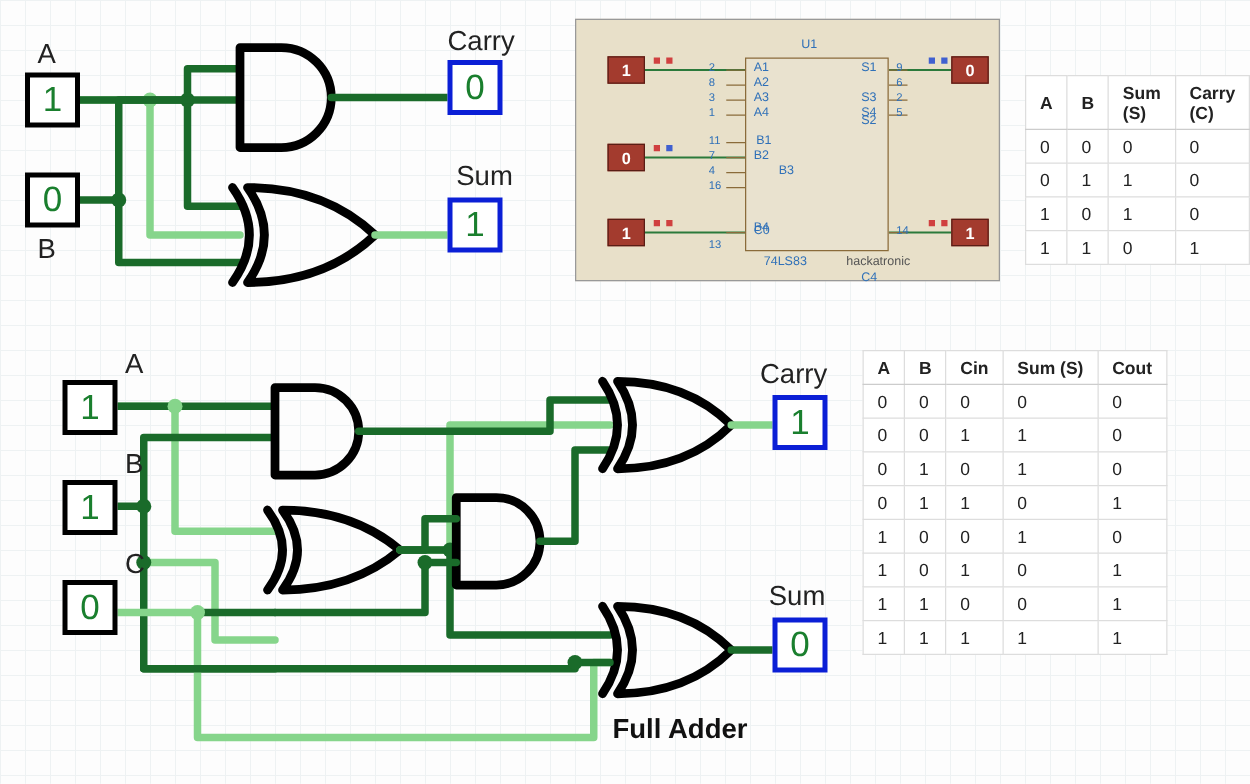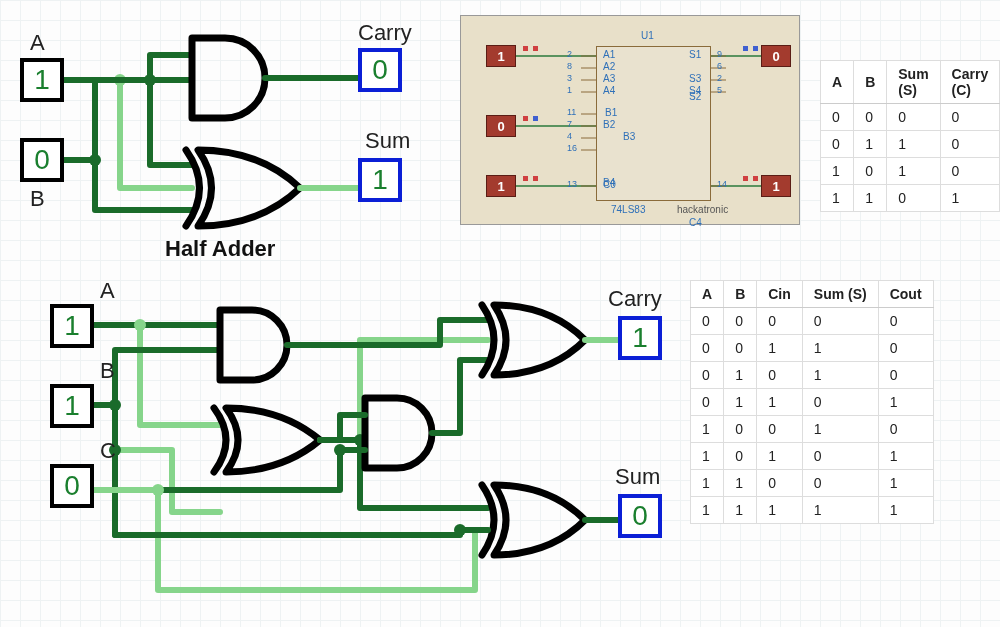--- a/index.html
+++ b/index.html
@@ -89,21 +89,20 @@
   <span class="abs label" style="left:30px; top:30px;">A</span>
   <div class="abs io-box" style="left:20px; top:58px;">1</div>
   <div class="abs io-box" style="left:20px; top:138px;">0</div>
   <span class="abs label" style="left:30px; top:186px;">B</span>
 
   <span class="abs label" style="left:358px; top:20px;">Carry</span>
   <div class="abs io-box blue" style="left:358px; top:48px;">0</div>
   <span class="abs label" style="left:365px; top:128px;">Sum</span>
   <div class="abs io-box blue" style="left:358px; top:158px;">1</div>
 
-  <span class="abs title" style="left:165px; top:236px;">Half Adder</span>
 </div>
 
 <div class="abs proteus" style="left:460px; top:15px;">
   <svg class="abs" width="340" height="210">
 
     <line class="pwire" x1="55" y1="40" x2="135" y2="40"></line>
     <line class="pwire" x1="55" y1="110" x2="135" y2="110"></line>
     <line class="pwire" x1="55" y1="170" x2="135" y2="170"></line>
     <line class="pwire" x1="250" y1="40" x2="300" y2="40"></line>
     <line class="pwire" x1="250" y1="170" x2="300" y2="170"></line>
@@ -153,21 +152,21 @@
       <span class="pin-num" style="left: 106px; top: 69px;">1</span>
       <span class="chip-lbl" style="left: 142px; top: 69px;">A4</span>
       <span class="pin-num" style="left: 106px; top: 91px;">11</span>
       <span class="chip-lbl" style="left: 144px; top: 91px;">B1</span>
       <span class="pin-num" style="left: 106px; top: 103px;">7</span>
       <span class="chip-lbl" style="left: 142px; top: 103px;">B2</span>
       <span class="pin-num" style="left: 106px; top: 115px;">4</span>
       <span class="chip-lbl" style="left: 142px; top: 115px; padding-left: 20px;">B3</span>
       <span class="pin-num" style="left: 106px; top: 127px;">16</span>
       <span class="chip-lbl" style="left: 142px; top: 127px; margin-top: 34px;">B4</span>
-      <span class="pin-num" style="left: 106px; top: 163px;">13</span>
+      <span class="pin-num" style="left: 106px; top: 174px;">13</span>
       <span class="chip-lbl" style="left: 142px; top: 163px;">C0</span>
     </div>
   <div id="chip-right-pins">
       <span class="chip-lbl" style="left: 228px; top: 33px;">S1</span>
       <span class="pin-num" style="left: 256px; top: 33px;">9</span>
       <span class="chip-lbl" style="left: 228px; top: 45px; margin-top: 30px;">S2</span>
       <span class="pin-num" style="left: 256px; top: 45px;">6</span>
       <span class="chip-lbl" style="left: 228px; top: 57px;">S3</span>
       <span class="pin-num" style="left: 256px; top: 57px;">2</span>
       <span class="chip-lbl" style="left: 228px; top: 69px;">S4</span>
@@ -273,20 +272,21 @@
   <span class="abs label" style="left:80px; top:78px;">B</span>
   <div class="abs io-box" style="left:30px; top:104px;">1</div>
   <span class="abs label" style="left:80px; top:158px;">C</span>
   <div class="abs io-box" style="left:30px; top:184px;">0</div>
 
   <span class="abs label" style="left:588px; top:6px;">Carry</span>
   <div class="abs io-box blue" style="left:598px; top:36px;">1</div>
   <span class="abs label" style="left:595px; top:184px;">Sum</span>
   <div class="abs io-box blue" style="left:598px; top:214px;">0</div>
 
+  <span class="abs title" style="left:470px; top:290px;">Full Adder</span>
 </div>
 
 <table class="abs tt" style="left:690px; top:280px;">
   <thead>
       <tr id="fa-tt-head">
         <th>A</th>
         <th>B</th>
         <th>Cin</th>
         <th>Sum (S)</th>
         <th>Cout</th>

